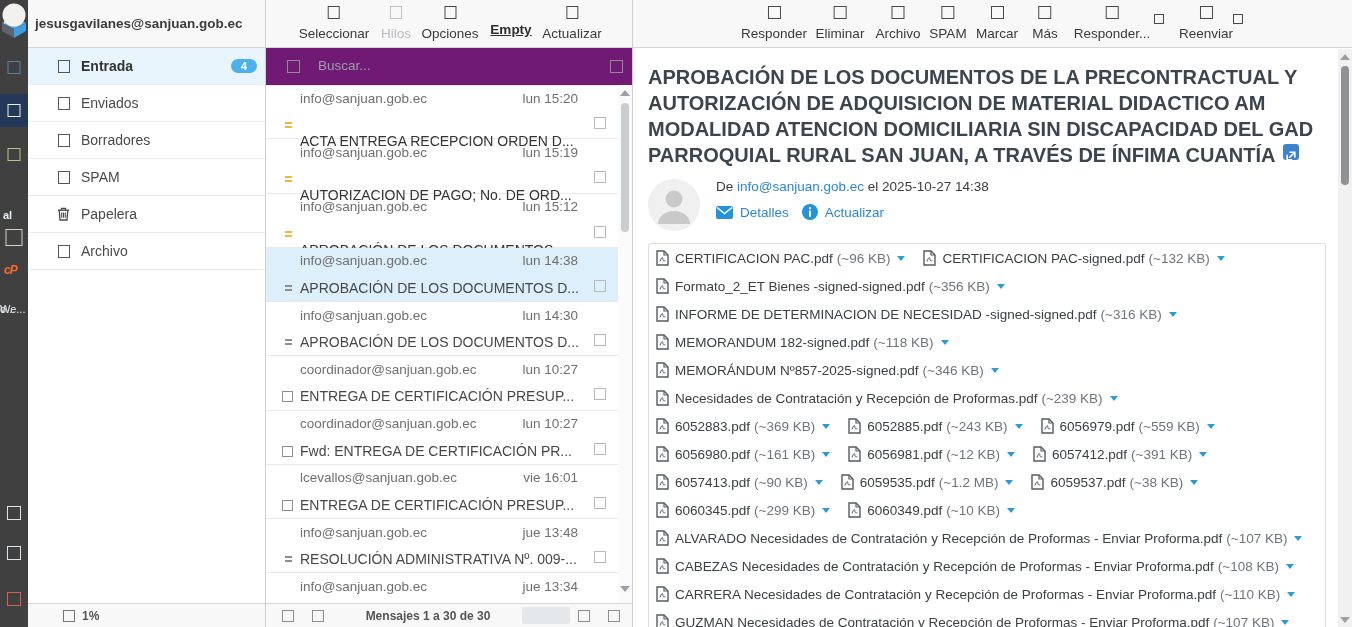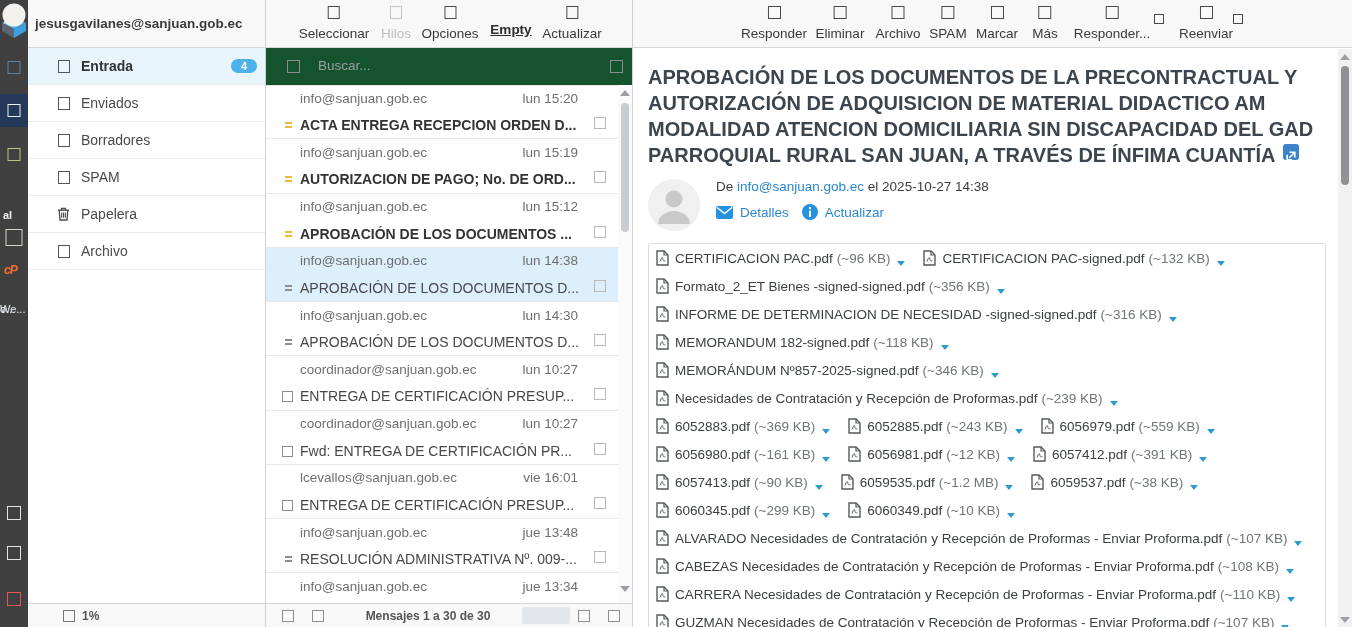--- a/index.html
+++ b/index.html
@@ -29,32 +29,32 @@
   .quota .sq{width:12px;height:12px;margin-left:35px;border-color:#777;}
   .quota span{margin-left:7px;font-size:12px;font-weight:bold;color:#555;}
   
   .listcol{position:absolute;left:266px;top:0;width:367px;height:627px;background:#fff;border-right:1px solid #cfcfcf;box-sizing:border-box;}
   .tbtn{position:absolute;top:0;height:48px;transform:translateX(-50%);text-align:center;cursor:pointer;}
   .tbtn .sq{width:12px;height:13px;margin-top:6px;}
   .tbtn .tlbl{display:block;font-size:13.5px;color:#3a3a3a;margin-top:3px;white-space:nowrap;}
   .tbtn.noicon .tlbl{margin-top:22px;font-weight:bold;color:#2e2e2e;text-decoration:underline;}
   .tbtn.dim .sq{border-color:#c3c3c3;}
   .tbtn.dim .tlbl{color:#b9bdc1;}
-  .searchrow{position:absolute;top:48px;left:0;right:0;height:37px;border-bottom:1px solid #e4e4e4;background:#14532d;}
+  .searchrow{position:absolute;top:48px;left:0;right:0;height:37px;border-bottom:1px solid #e4e4e4;background:#701a75;}
   .searchrow .sq{width:13px;height:13px;border-color:#8e8e8e;position:absolute;top:12px;}
   .searchrow .ph{position:absolute;left:52px;top:10px;font-size:13.5px;color:#9aa0a6;}
   .msgs{position:absolute;top:85px;left:0;width:352px;height:518px;overflow:hidden;}
   .msg{position:relative;height:54.25px;border-bottom:1px solid #e9e9e9;box-sizing:border-box;}
   .msg.sel{background:#dceffb;}
   .msg .l1{position:absolute;top:0;left:0;right:0;height:27px;}
   .msg .from{position:absolute;left:34px;top:5.5px;font-size:13.5px;color:#6f6f6f;}
   .msg .date{position:absolute;right:40px;top:5.5px;font-size:13.5px;color:#6f6f6f;}
   .msg .l2{position:absolute;top:27px;left:0;right:0;height:26px;}
   .msg .subj{position:absolute;left:34px;top:5px;right:34px;font-size:14px;color:#474747;white-space:nowrap;overflow:hidden;}
-  .msg.unread .subj{font-weight:bold;color:#333;}
+  .msg.unread .subj{font-weight:normal;color:#333;margin-top:16px;}
   .msg .mico{position:absolute;left:19px;top:10px;}
   .msg .flag{position:absolute;right:12px;top:5px;width:12px;height:12px;border-color:#b9b9b9;border-width:1px;}
   .eqico{display:block;width:7px;height:8px;}
   .eqico i{display:block;height:2px;margin-bottom:2px;background:#8e8e8e;}
   .eqico.or i{background:#f0b73e;}
   .sqico{display:block;width:11px;height:11px;box-sizing:border-box;border:1.5px solid #8e8e8e;margin-top:-2px;margin-left:-3px;}
   .pager{font-size:12px;font-weight:bold;color:#555;}
   
   .sbar{position:absolute;box-sizing:border-box;}
   .sb-thumb{position:absolute;border-radius:4px;}
@@ -68,21 +68,21 @@
   .extlink{display:inline-block;width:16px;height:16px;border-radius:3px;background:#3d82cc;vertical-align:-2px;margin-left:8px;}
   .mhead{position:relative;margin:11px 0 0 15px;height:53px;}
   .avatar{position:absolute;left:0;top:0;width:52px;height:52px;border-radius:50%;background:#f0f0f0;overflow:hidden;}
   .fromline{position:absolute;left:68px;top:0px;font-size:13.5px;color:#3c3c3c;}
   .fromline a{color:#2b87d1;text-decoration:none;}
   .hbtns{position:absolute;left:68px;top:25px;font-size:13.5px;color:#2b87d1;display:flex;align-items:center;}
   .hbtns .hb{display:flex;align-items:center;margin-right:13px;cursor:pointer;}
   .hbtns .hb svg{margin-right:7px;}
   .attbox{box-sizing:border-box;margin:11px 0 0 15px;width:678px;border:1px solid #dcdcdc;border-radius:3px;padding:0 7px;}
   .attline{display:flex;align-items:center;height:28px;gap:18px;white-space:nowrap;}
-  .att{display:flex;align-items:flex-end;font-size:13.5px;color:#3c4043;cursor:pointer;}
+  .att{display:flex;align-items:center;font-size:13.5px;color:#3c4043;cursor:pointer;}
   .att svg{margin-right:6px;flex:none;}
   .att .asize{color:#70757a;margin-left:4px;}
   .caret{width:0;height:0;border-left:4.5px solid transparent;border-right:4.5px solid transparent;border-top:5.5px solid #2e9ad2;margin-left:7px;}
   .mt-caret{position:absolute;width:10px;height:10px;border:1.5px solid #4a4a4a;box-sizing:border-box;top:14px;transform:translateX(-50%);}
 </style>
 </head>
 <body>
 
 <div class="app">
 

